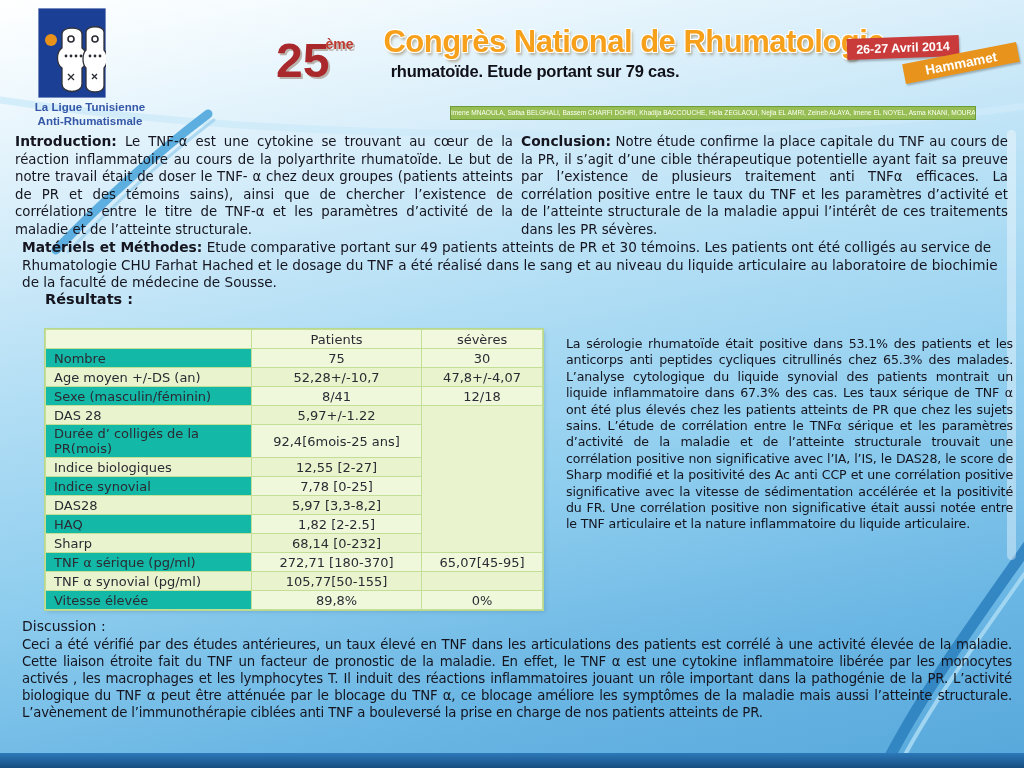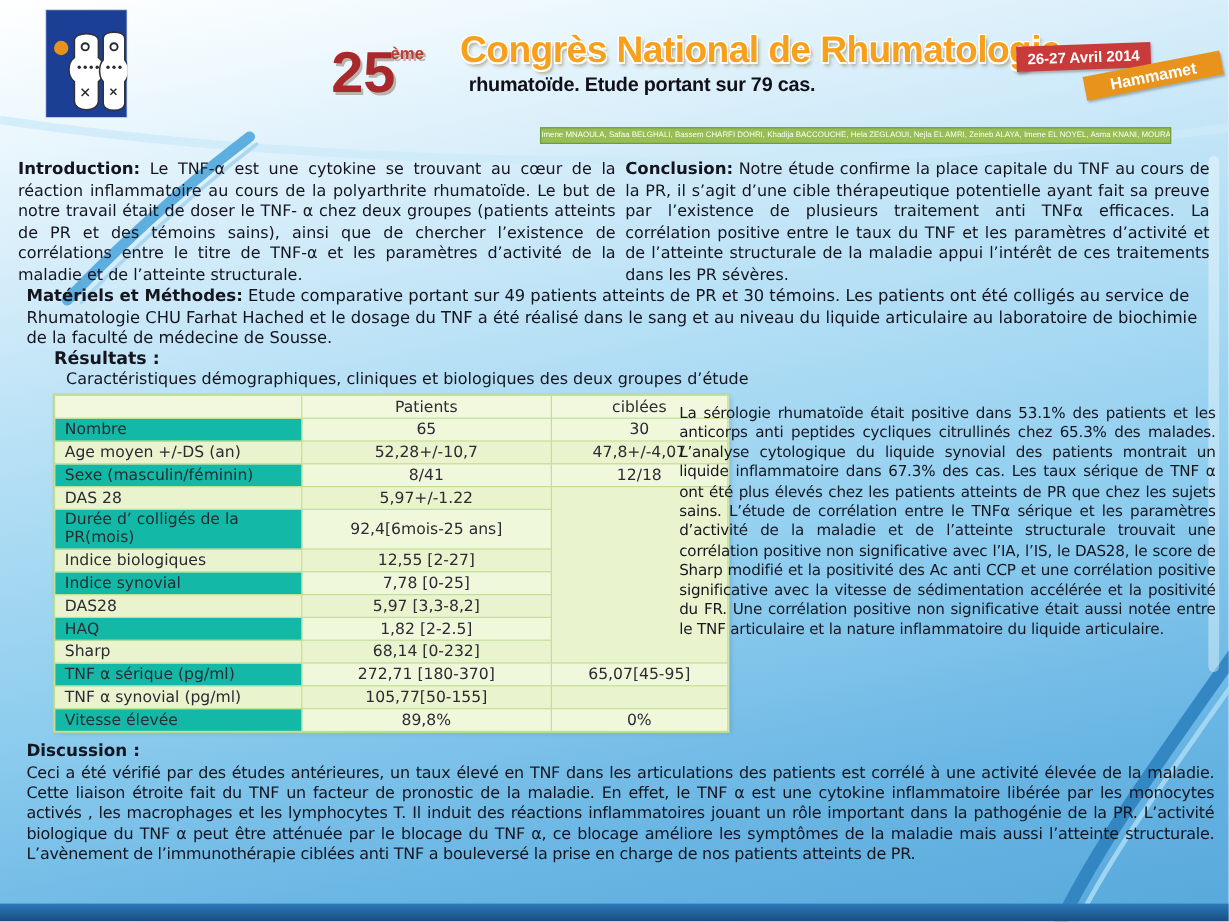--- a/index.html
+++ b/index.html
@@ -73,38 +73,38 @@
   .para{font-size:13.3px;line-height:17.5px;text-align:justify;color:#15151f;}
   .para strong{font-size:13.8px;}
   .intro{position:absolute;left:15px;top:133px;width:498px;}
   .conclusion{position:absolute;left:521px;top:133px;width:487px;}
   .methods{position:absolute;left:22px;top:239px;width:992px;font-size:13.6px;line-height:17.5px;text-align:left;}
   .results-heading{position:absolute;left:45px;top:291px;font-weight:bold;font-size:14.5px;text-align:center;}
   .results-subheading{position:absolute;left:55px;top:309px;font-size:13.3px;}
 
   
   .results-table{
-    position:absolute;left:45px;top:329px;width:562px;border-collapse:collapse;
+    position:absolute;left:45px;top:329px;width:498px;border-collapse:collapse;
     background:var(--table-bg);font-size:13px;color:#2b2b33;
     box-shadow:0 0 0 1px #b9d88c, 2px 2px 4px rgba(60,100,140,.25);
   }
   .results-table th,.results-table td{
     border:1px solid var(--table-border);padding:1px 8px;height:19px;font-weight:normal;
   }
   .results-table th{text-align:center;font-size:13px;background:#f1f8de;}
   .results-table td.c-label{width:206px;text-align:left;background:#14b8a6;}
   .results-table td.c-val{text-align:center;background:#f0f8dc;}
   .results-table tr:nth-child(even) td{background:#e9f3cd;}
 
   .results-para{
     position:absolute;left:566px;top:336px;width:447px;
     font-size:12.6px;line-height:16.4px;letter-spacing:-0.15px;text-align:justify;
   }
 
-  .discussion-heading{position:absolute;left:22px;top:618px;font-weight:bold;font-size:14px;}
+  .discussion-heading{position:absolute;left:22px;top:618px;font-weight:normal;font-size:14px;}
   .discussion-text{
     position:absolute;left:22px;top:636px;width:990px;
     font-size:13.3px;line-height:17px;letter-spacing:-0.2px;text-align:justify;
   }
 
   .right-edge-band{
     position:absolute;right:8px;top:130px;width:9px;height:430px;
     background:rgba(255,255,255,.38);border-radius:5px;
   }
   .bottom-bar{
@@ -143,20 +143,24 @@
           <circle cx="38" cy="48" r="1.4"></circle>
           <circle cx="43" cy="48" r="1.4"></circle>
         <circle cx="52" cy="48" r="1.4"></circle>
           <circle cx="57" cy="48" r="1.4"></circle>
           <circle cx="62" cy="48" r="1.4"></circle>
         <path d="M30,66 l6,6 M36,66 l-6,6" stroke="#2a2c33" stroke-width="1.3"></path>
         <path d="M54,66 l5,5 M59,66 l-5,5" stroke="#2a2c33" stroke-width="1.3"></path>
       </g>
     </svg>
   </div>
+  <div class="org-name">
+    <div>La Ligue Tunisienne</div>
+    <div>Anti-Rhumatismale</div>
+  </div>
 
   <div class="congress-row">
     <span class="congress-num"><span>25</span><sup>ème</sup></span>
     <span class="congress-title">Congrès National de Rhumatologie</span>
   </div>
   <div class="date-badge">26-27 Avril 2014</div>
   <div class="location-ribbon">Hammamet</div>
 
   <div class="poster-title">
     <div>rhumatoïde. Etude portant sur 79 cas.</div>
@@ -173,34 +177,33 @@
     <strong>Conclusion:</strong>
     <span>Notre étude confirme la place capitale du TNF au cours de la PR, il s’agit d’une cible thérapeutique potentielle ayant fait sa preuve par l’existence de plusieurs traitement anti TNFα efficaces. La corrélation positive entre le taux du TNF et les paramètres d’activité et de l’atteinte structurale de la maladie appui l’intérêt de ces traitements dans les PR sévères.</span>
   </p>
 
   <p class="para methods">
     <strong>Matériels et Méthodes:</strong>
     <span>Etude comparative portant sur 49 patients atteints de PR et 30 témoins. Les patients ont été colligés au service de Rhumatologie CHU Farhat Hached et le dosage du TNF a été réalisé dans le sang et au niveau du liquide articulaire au laboratoire de biochimie de la faculté de médecine de Sousse.</span>
   </p>
 
   <div class="results-heading">Résultats :</div>
-  <div class="results-subheading">Caractéristiques démographiques, cliniques et biologiques des deux groupes d’étude</div>
 
   <table class="results-table">
     <thead>
       <tr id="results-table-header-row">
           <th></th>
           <th>Patients</th>
-          <th>ciblées</th>
+          <th>sévères</th>
         </tr>
     </thead>
     <tbody id="results-table-body">
         <tr>
           <td class="c-label">Nombre</td>
-          <td class="c-val">65</td>
+          <td class="c-val">75</td>
           <td class="c-val">30</td>
         </tr>
         <tr>
           <td class="c-label">Age moyen +/-DS (an)</td>
           <td class="c-val">52,28+/-10,7</td>
           <td class="c-val">47,8+/-4,07</td>
         </tr>
         <tr>
           <td class="c-label">Sexe (masculin/féminin)</td>
           <td class="c-val">8/41</td>

